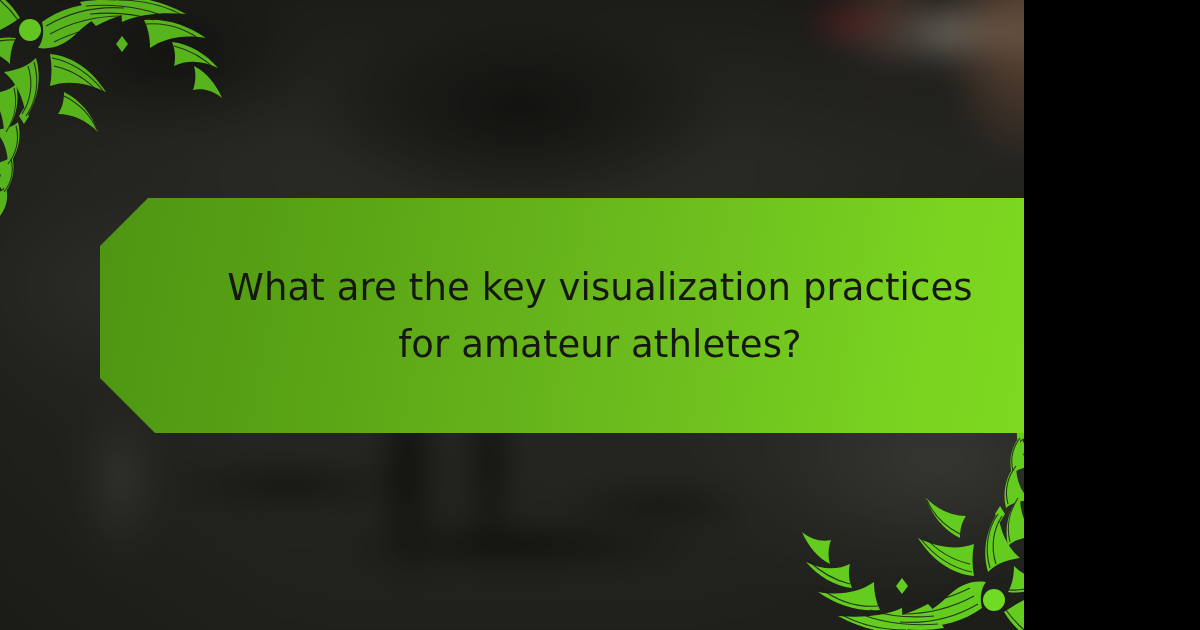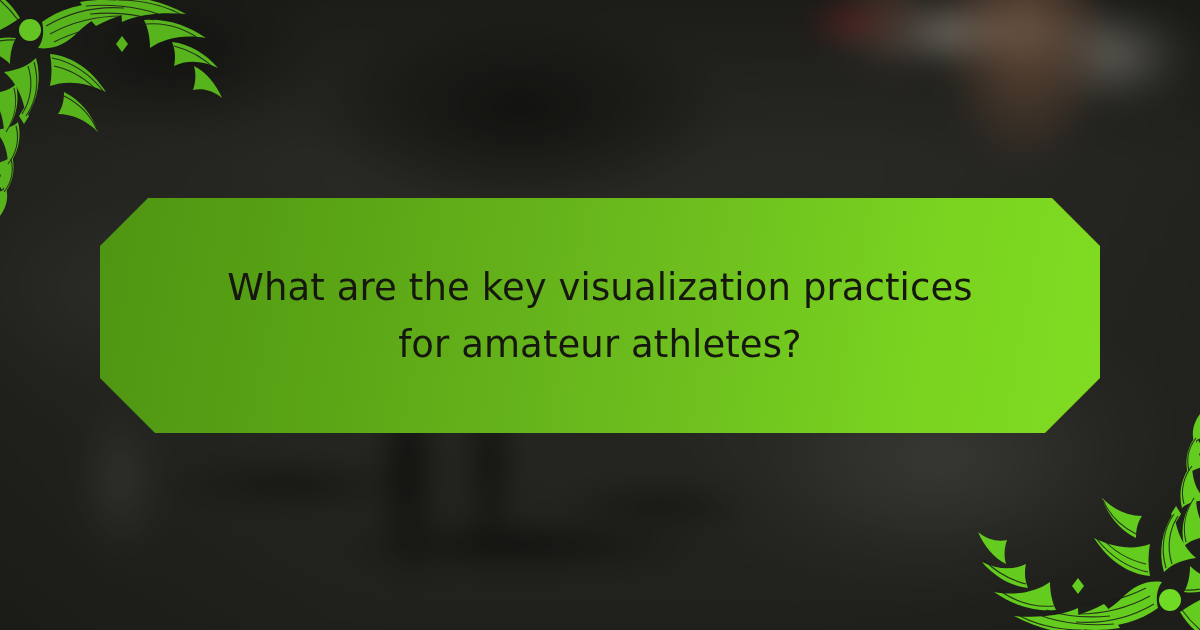--- a/index.html
+++ b/index.html
@@ -2,21 +2,21 @@
 <html><head>
 <meta charset="utf-8">
 <style>
   html, body {
     margin: 0;
     padding: 0;
     background: #000;
   }
   #canvas {
     position: relative;
-    width: 1200px;
+    width: 1024px;
     height: 630px;
     overflow: hidden;
     font-family: "DejaVu Sans", "Liberation Sans", sans-serif;
     background: #2a2a28;
   }
 
   
   .bg-photo {
     position: absolute;
     inset: -40px;

